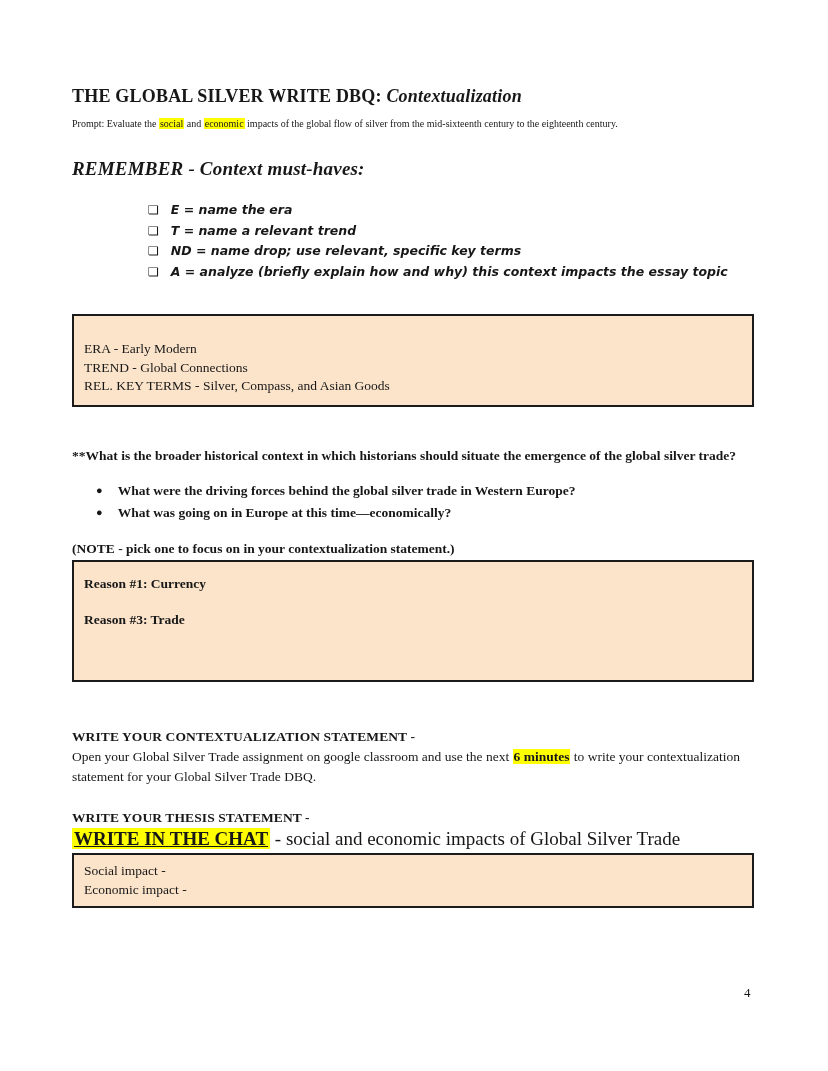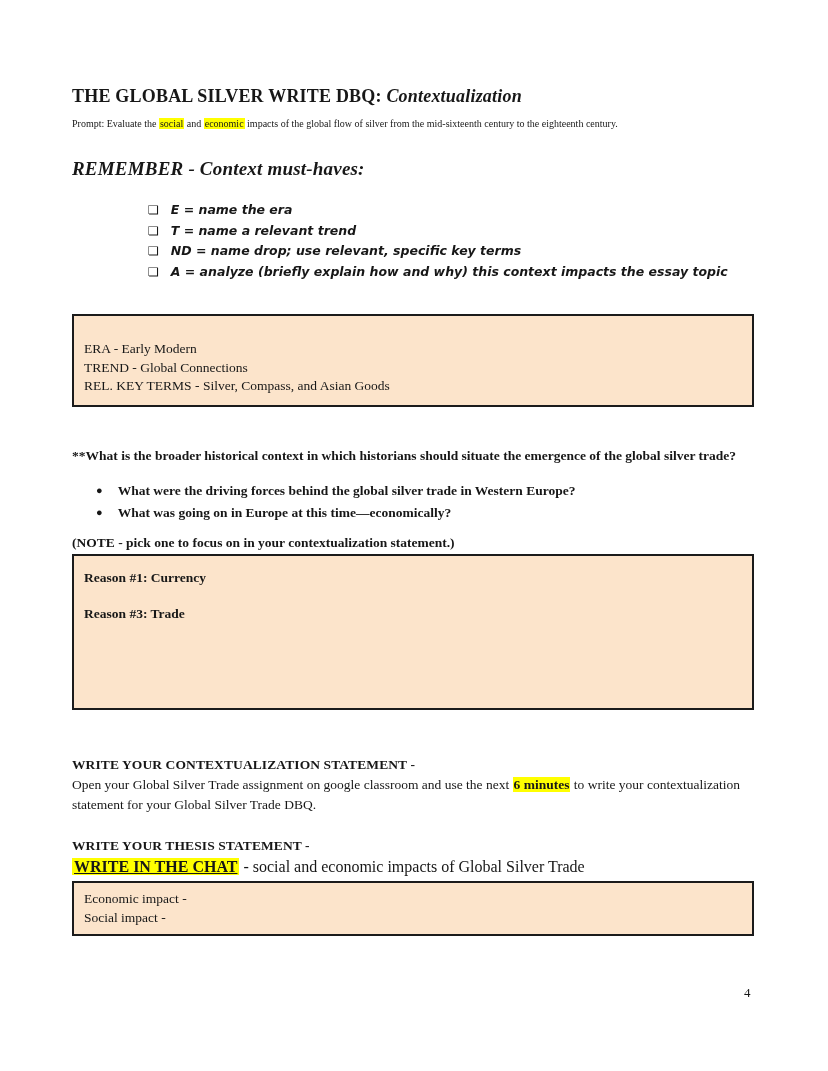--- a/index.html
+++ b/index.html
@@ -91,29 +91,29 @@
   }
   .bullets li { display: flex; align-items: baseline; }
   .bullet-glyph {
     font-size: 11px;
     margin-right: 15px;
     position: relative;
     top: -1px;
   }
   
   .note {
-    margin-top: 10px;
+    margin-top: 16px;
     font-size: 13.5px;
     font-weight: bold;
   }
   
   .reasons-box {
     margin-top: 3px;
     padding: 13px 10px 10px 10px;
-    height: 156px;
+    height: 122px;
     font-size: 13.5px;
     font-weight: bold;
     line-height: 18px;
   }
   .reasons-box .reason { margin-bottom: 18px; }
   
   .section-heading {
     font-size: 13.5px;
     font-weight: bold;
     letter-spacing: 0.1px;
@@ -122,21 +122,21 @@
   .body-para {
     margin-top: 2px;
     font-size: 13.5px;
     line-height: 20px;
     max-width: 682px;
   }
   .hl-bold { font-weight: bold; }
   .thesis-section { margin-top: 23px; }
   .chat-line {
     margin-top: 3px;
-    font-size: 16px;
+    font-size: 19px;
     line-height: 20px;
   }
   .chat-hl {
     font-weight: bold;
     text-decoration: underline;
     background: var(--highlight, #ffff00);
     padding: 0 2px;
   }
   
   .thesis-box {
@@ -211,20 +211,20 @@
 
   <div class="contextualization-section">
     <h3 class="section-heading">WRITE YOUR CONTEXTUALIZATION STATEMENT -</h3>
     <p class="body-para"><span>Open your Global Silver Trade assignment on google classroom and use the next </span><span class="hl hl-bold">6 minutes</span><span> to write your contextualization statement for your Global Silver Trade DBQ.</span></p>
   </div>
 
   <div class="thesis-section">
     <h3 class="section-heading">WRITE YOUR THESIS STATEMENT -</h3>
     <p class="chat-line"><span class="chat-hl">WRITE IN THE CHAT</span><span> - social and economic impacts of Global Silver Trade</span></p>
     <div class="peach-box thesis-box">
+      <div>Social impact -</div>
       <div>Economic impact -</div>
-      <div>Social impact -</div>
     </div>
   </div>
 
   <div class="page-number">4</div>
 
 </div>
 
 </body></html>

